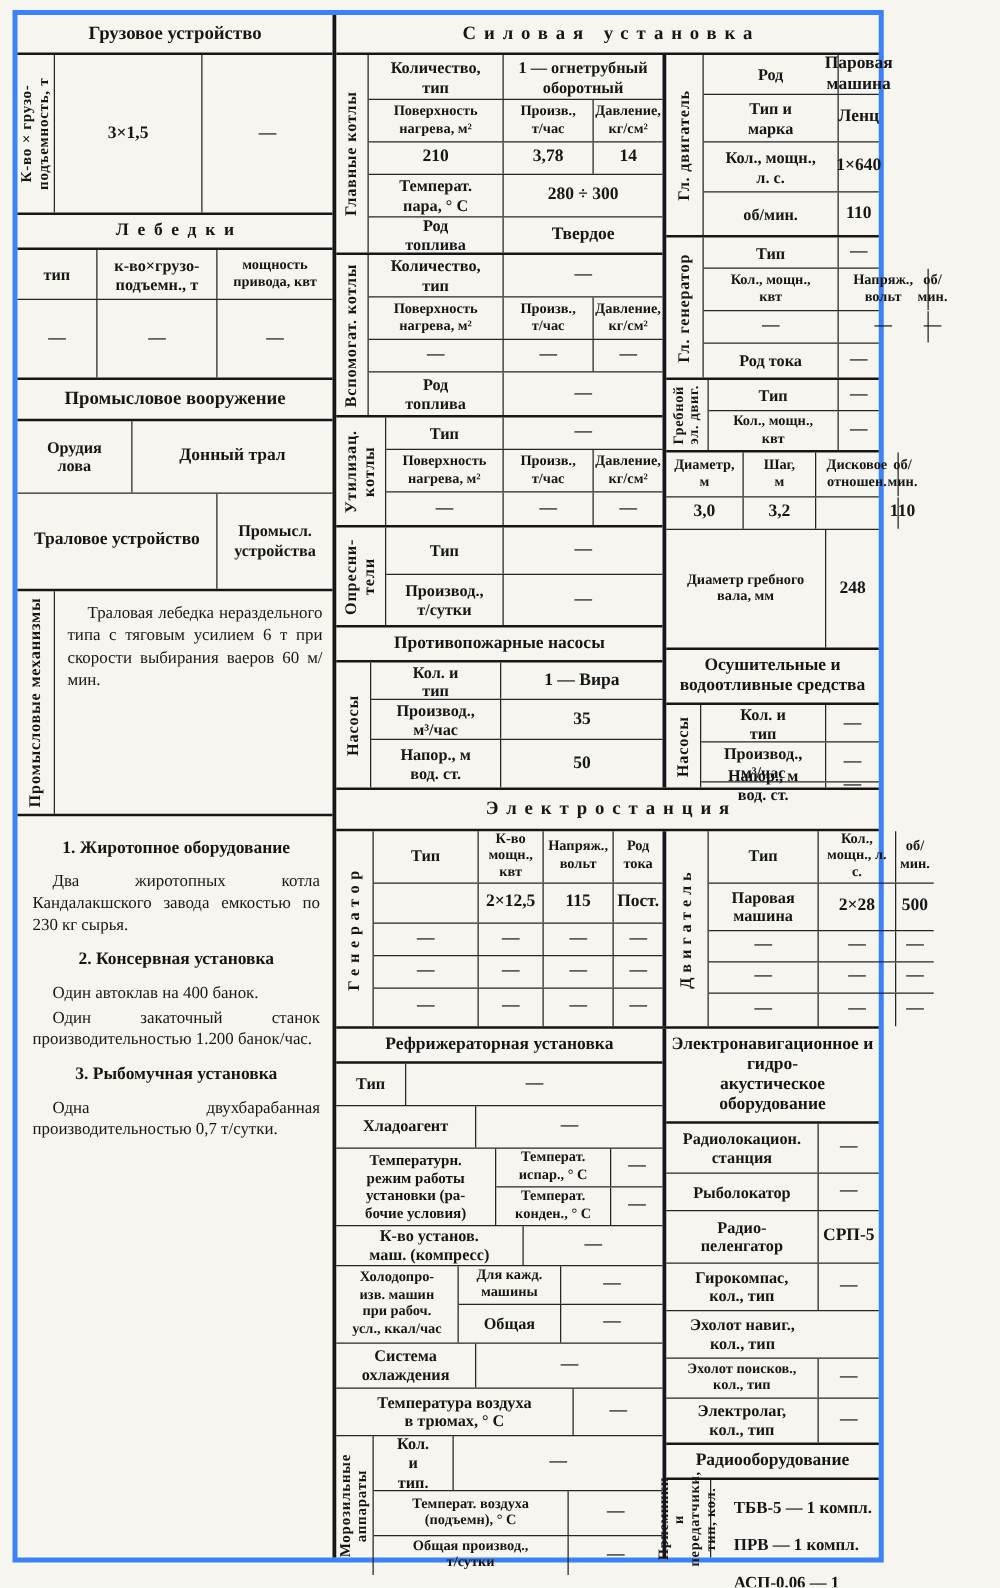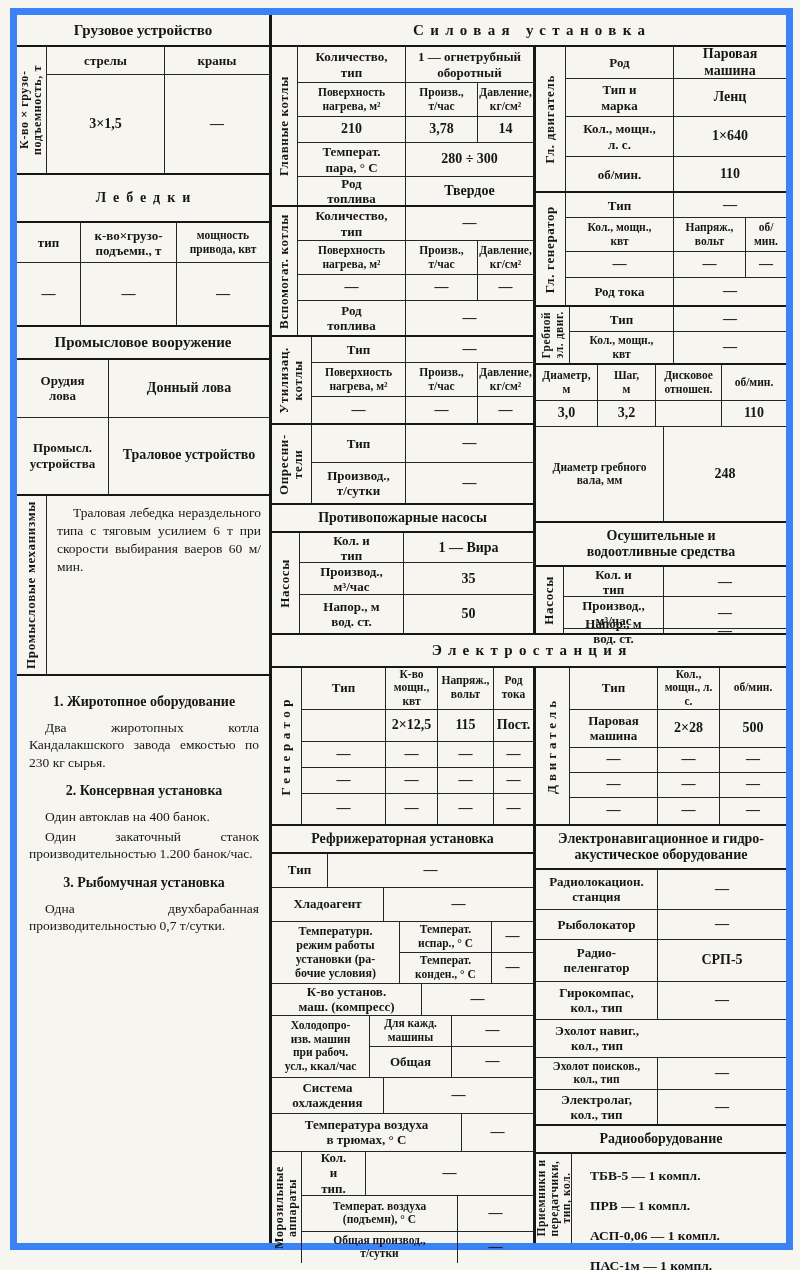--- a/index.html
+++ b/index.html
@@ -4,35 +4,35 @@
 <style>
   * { box-sizing: border-box; }
   html,body { margin:0; padding:0; background:#fbfbf8; }
   .doc {
     width:800px; height:1270px; position:relative;
     background:#f6f5f0; color:#161616;
     font-family:"Liberation Serif","DejaVu Serif",serif;
     overflow:hidden;
   }
   .frame {
-    position:absolute; left:10px; top:8px; width:783px; height:1242px;
-    border:7px solid #3b82f6; display:flex; background:#f6f5f0;
+    position:absolute; left:10px; top:8px; width:697px; height:1242px;
+    border:4px solid #3b82f6; display:flex; background:#f6f5f0;
   }
   .col-left { width:255px; min-width:255px; border-right:3px solid #161616; display:flex; flex-direction:column; }
   .col-main { flex:1; display:flex; flex-direction:column; min-width:0; }
   .block { border-bottom:2px solid #161616; flex:0 0 auto; }
   .col-left > .block:last-child, .col-main > .block:last-child { border-bottom:none; }
   .title {
     font-weight:700; text-align:center; padding:7px 4px 6px; font-size:15px;
     line-height:1.15; white-space:pre-line;
   }
   .title.small { padding:5px 3px; font-size:14px; }
   .tb2 { border-bottom:2px solid #161616; }
   .lsp { letter-spacing:.42em; text-indent:.42em; }
-  .lsp2 { letter-spacing:.5em; text-indent:.5em; font-size:14px; padding:15px 3px; }
+  .lsp2 { letter-spacing:.5em; text-indent:.5em; font-size:14px; padding:5px 3px; }
   .hsec { display:flex; min-height:0; }
   .hsplit { display:flex; min-height:0; }
   .stack { display:flex; flex-direction:column; min-width:0; }
   .mid { width:264px; min-width:264px; border-right:3px solid #161616; }
   .sblk { border-bottom:2px solid #161616; display:flex; flex:0 0 auto; min-height:0; }
   .stack > .sblk:last-child { border-bottom:none; flex:1 1 auto; }
   .colflex { flex-direction:column; }
   .secv { display:flex; flex-direction:column; min-width:0; }
   .body { flex:1 1 auto; display:flex; flex-direction:column; min-width:0; }
   .row { display:flex; min-height:0; flex:0 0 auto; }
@@ -80,24 +80,20 @@
 
   <div class="col-left">
     <div class="block title">Грузовое устройство</div>
 
     <div class="block hsec" style="height:128px">
       <div class="vwrap w30">
             <div class="vtext" style="font-size:12px">К-во×грузо-
 подъемность, т</div>
           </div>
       <div class="body">
-        <div class="row" style="height:28px">
-          <div class="cell w118">стрелы</div>
-          <div class="cell fill">краны</div>
-        </div>
         <div class="row grow">
           <div class="cell w118 val">3×1,5</div>
           <div class="cell fill val">—</div>
         </div>
       </div>
     </div>
 
     <div class="block title lsp2">Лебедки</div>
 
     <div class="block secv" style="height:104px">
@@ -114,26 +110,26 @@
         <div class="cell fill val">—</div>
       </div>
     </div>
 
     <div class="block title">Промысловое вооружение</div>
 
     <div class="block secv" style="height:136px">
       <div class="row" style="height:58px">
         <div class="cell w92">Орудия
 лова</div>
-        <div class="cell fill val">Донный лова</div>
+        <div class="cell fill val">Донный трал</div>
       </div>
       <div class="row grow">
+        <div class="cell fill val">Траловое устройство</div>
         <div class="cell w92">Промысл.
 устройства</div>
-        <div class="cell fill val">Траловое устройство</div>
       </div>
     </div>
 
     <div class="block hsec" style="height:180px">
       <div class="vwrap w30">
             <div class="vtext">Промысловые механизмы</div>
           </div>
       <div class="mech-text">Траловая лебедка нераздельного типа с тяговым усилием 6 т при скорости выбирания ваеров 60 м/мин.</div>
     </div>
 

